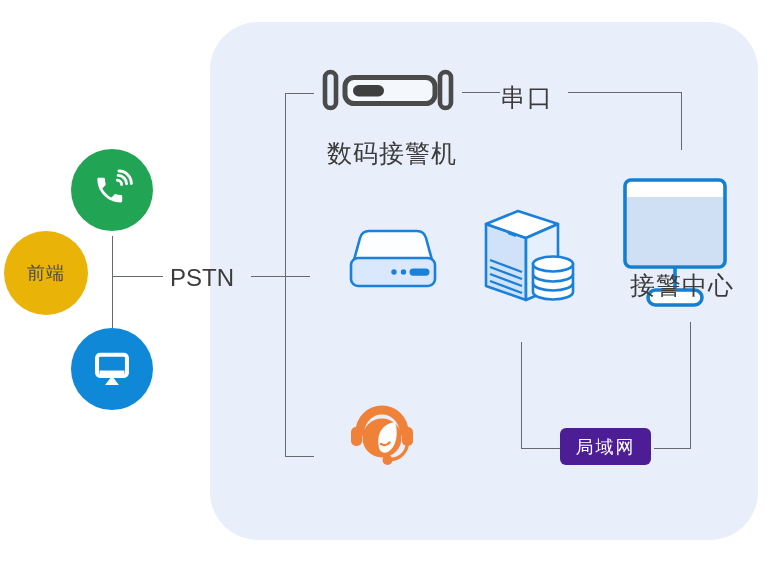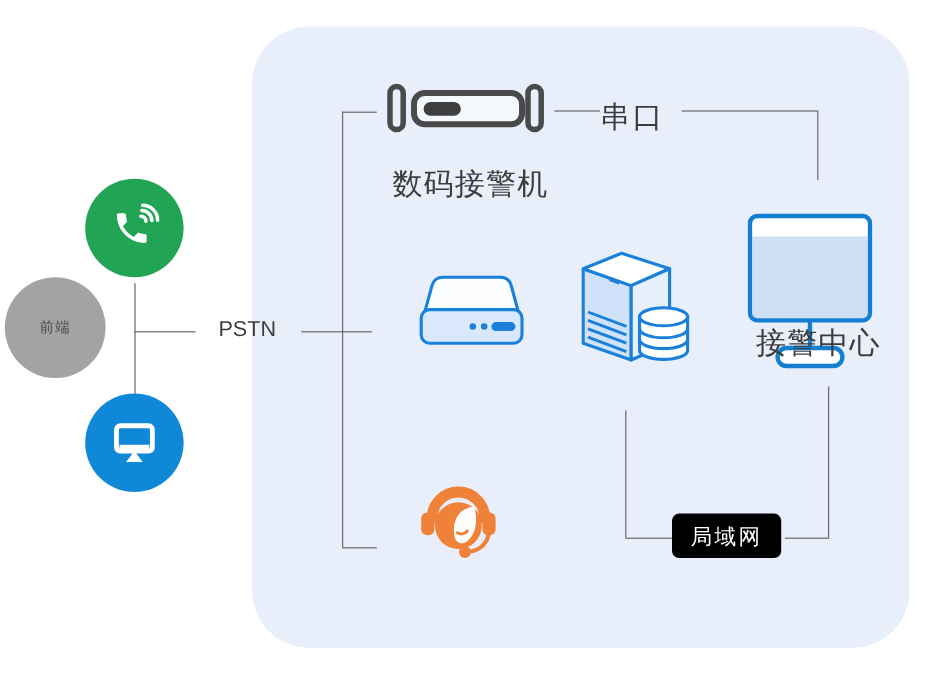--- a/index.html
+++ b/index.html
@@ -25,57 +25,57 @@
   .circle {
     position: absolute;
     border-radius: 50%;
     display: flex;
     align-items: center;
     justify-content: center;
   }
   .front-circle {
     left: 4px; top: 231px;
     width: 84px; height: 84px;
-    background: #a3a3a3;
+    background: #eab308;
     color: #4a4a4a;
-    font-size: 12px;
+    font-size: 18px;
     letter-spacing: 1px;
   }
   .green-circle { left: 71px; top: 149px; width: 82px; height: 82px; background: #22a455; }
   .blue-circle  { left: 71px; top: 328px; width: 82px; height: 82px; background: #0f88d8; }
   .icon-abs { position: absolute; display: block; }
   .label {
     position: absolute;
     width: 160px;
     text-align: center;
     font-size: 25px;
     color: #3c3c3c;
     letter-spacing: 1px;
     white-space: nowrap;
   }
   .label-pstn {
     position: absolute;
     left: 170px; top: 264px; width: 72px;
-    text-align: center;
-    font-size: 18px;
+    text-align: left;
+    font-size: 24px;
     color: #3c3c3c;
   }
   .label-serial {
     position: absolute;
     left: 497px; top: 81px; width: 60px;
     text-align: center;
     font-size: 25px;
     color: #3c3c3c;
     letter-spacing: 2px;
   }
   .lan-badge {
     position: absolute;
     left: 560px; top: 428px;
     width: 91px; height: 37px;
-    background: #000000;
+    background: #4c1d95;
     border-radius: 6px;
     color: #ffffff;
     font-size: 18px;
     letter-spacing: 2px;
     display: flex;
     align-items: center;
     justify-content: center;
   }
 </style>
 </head>

